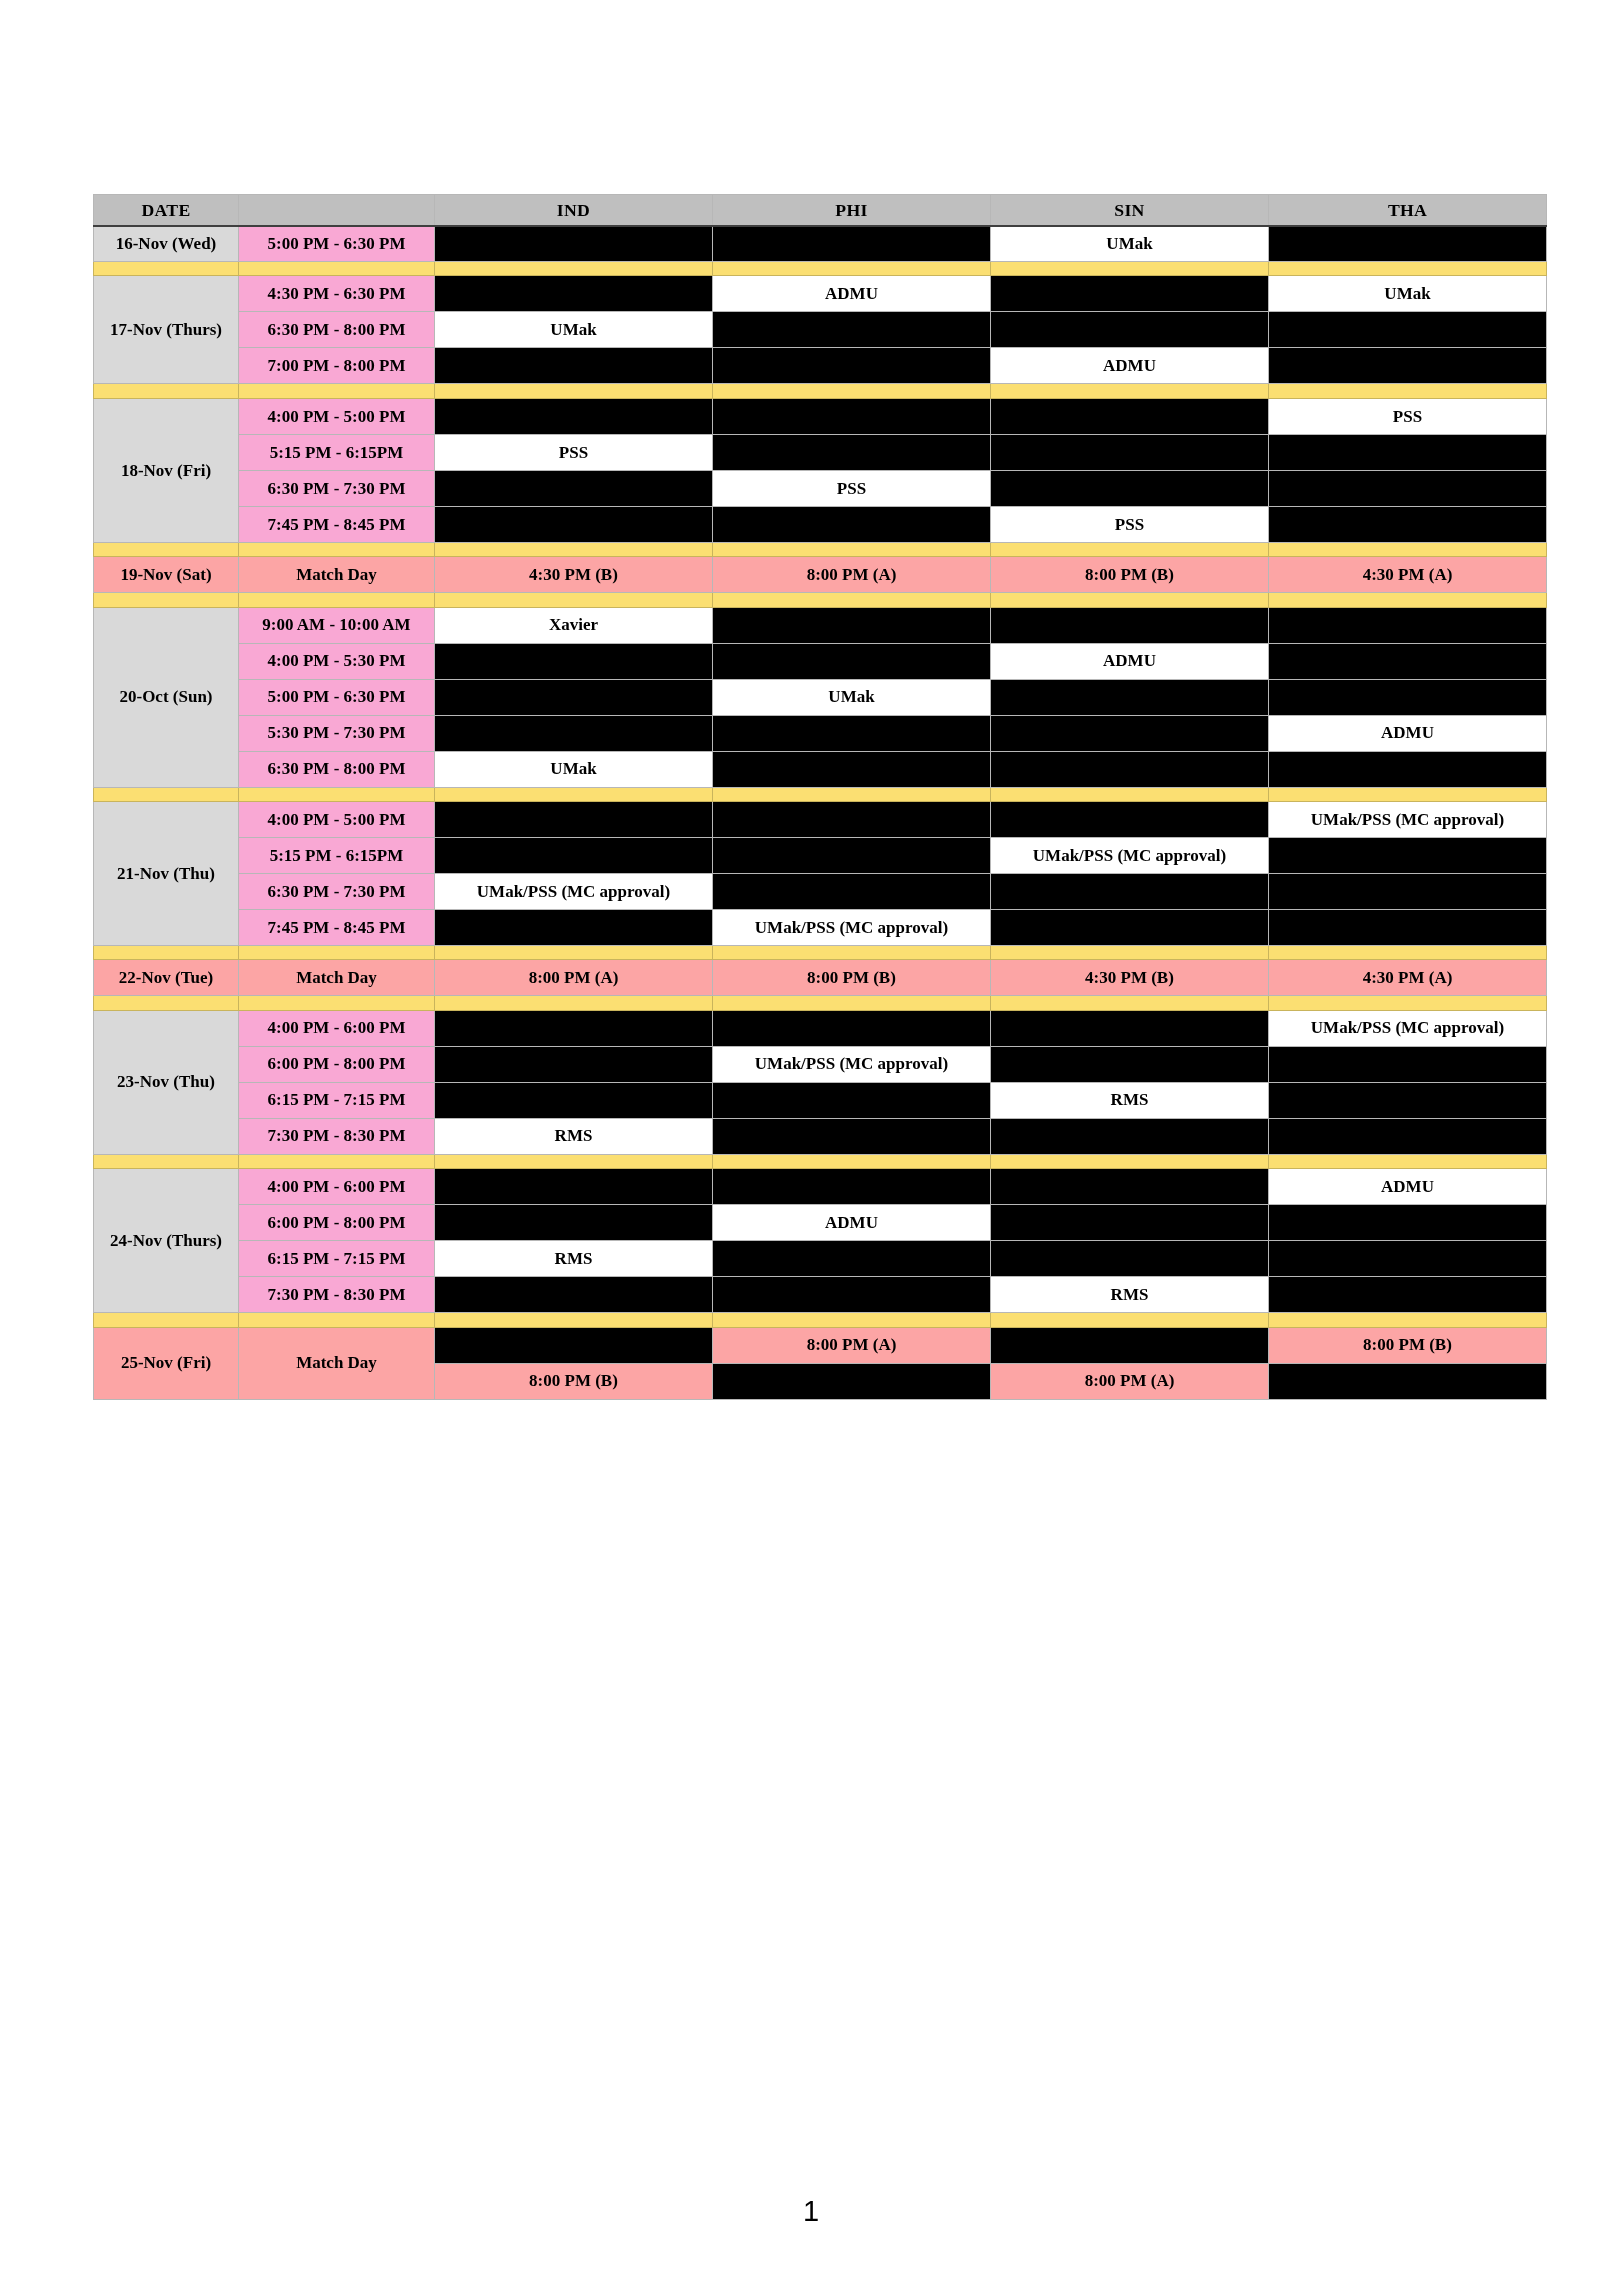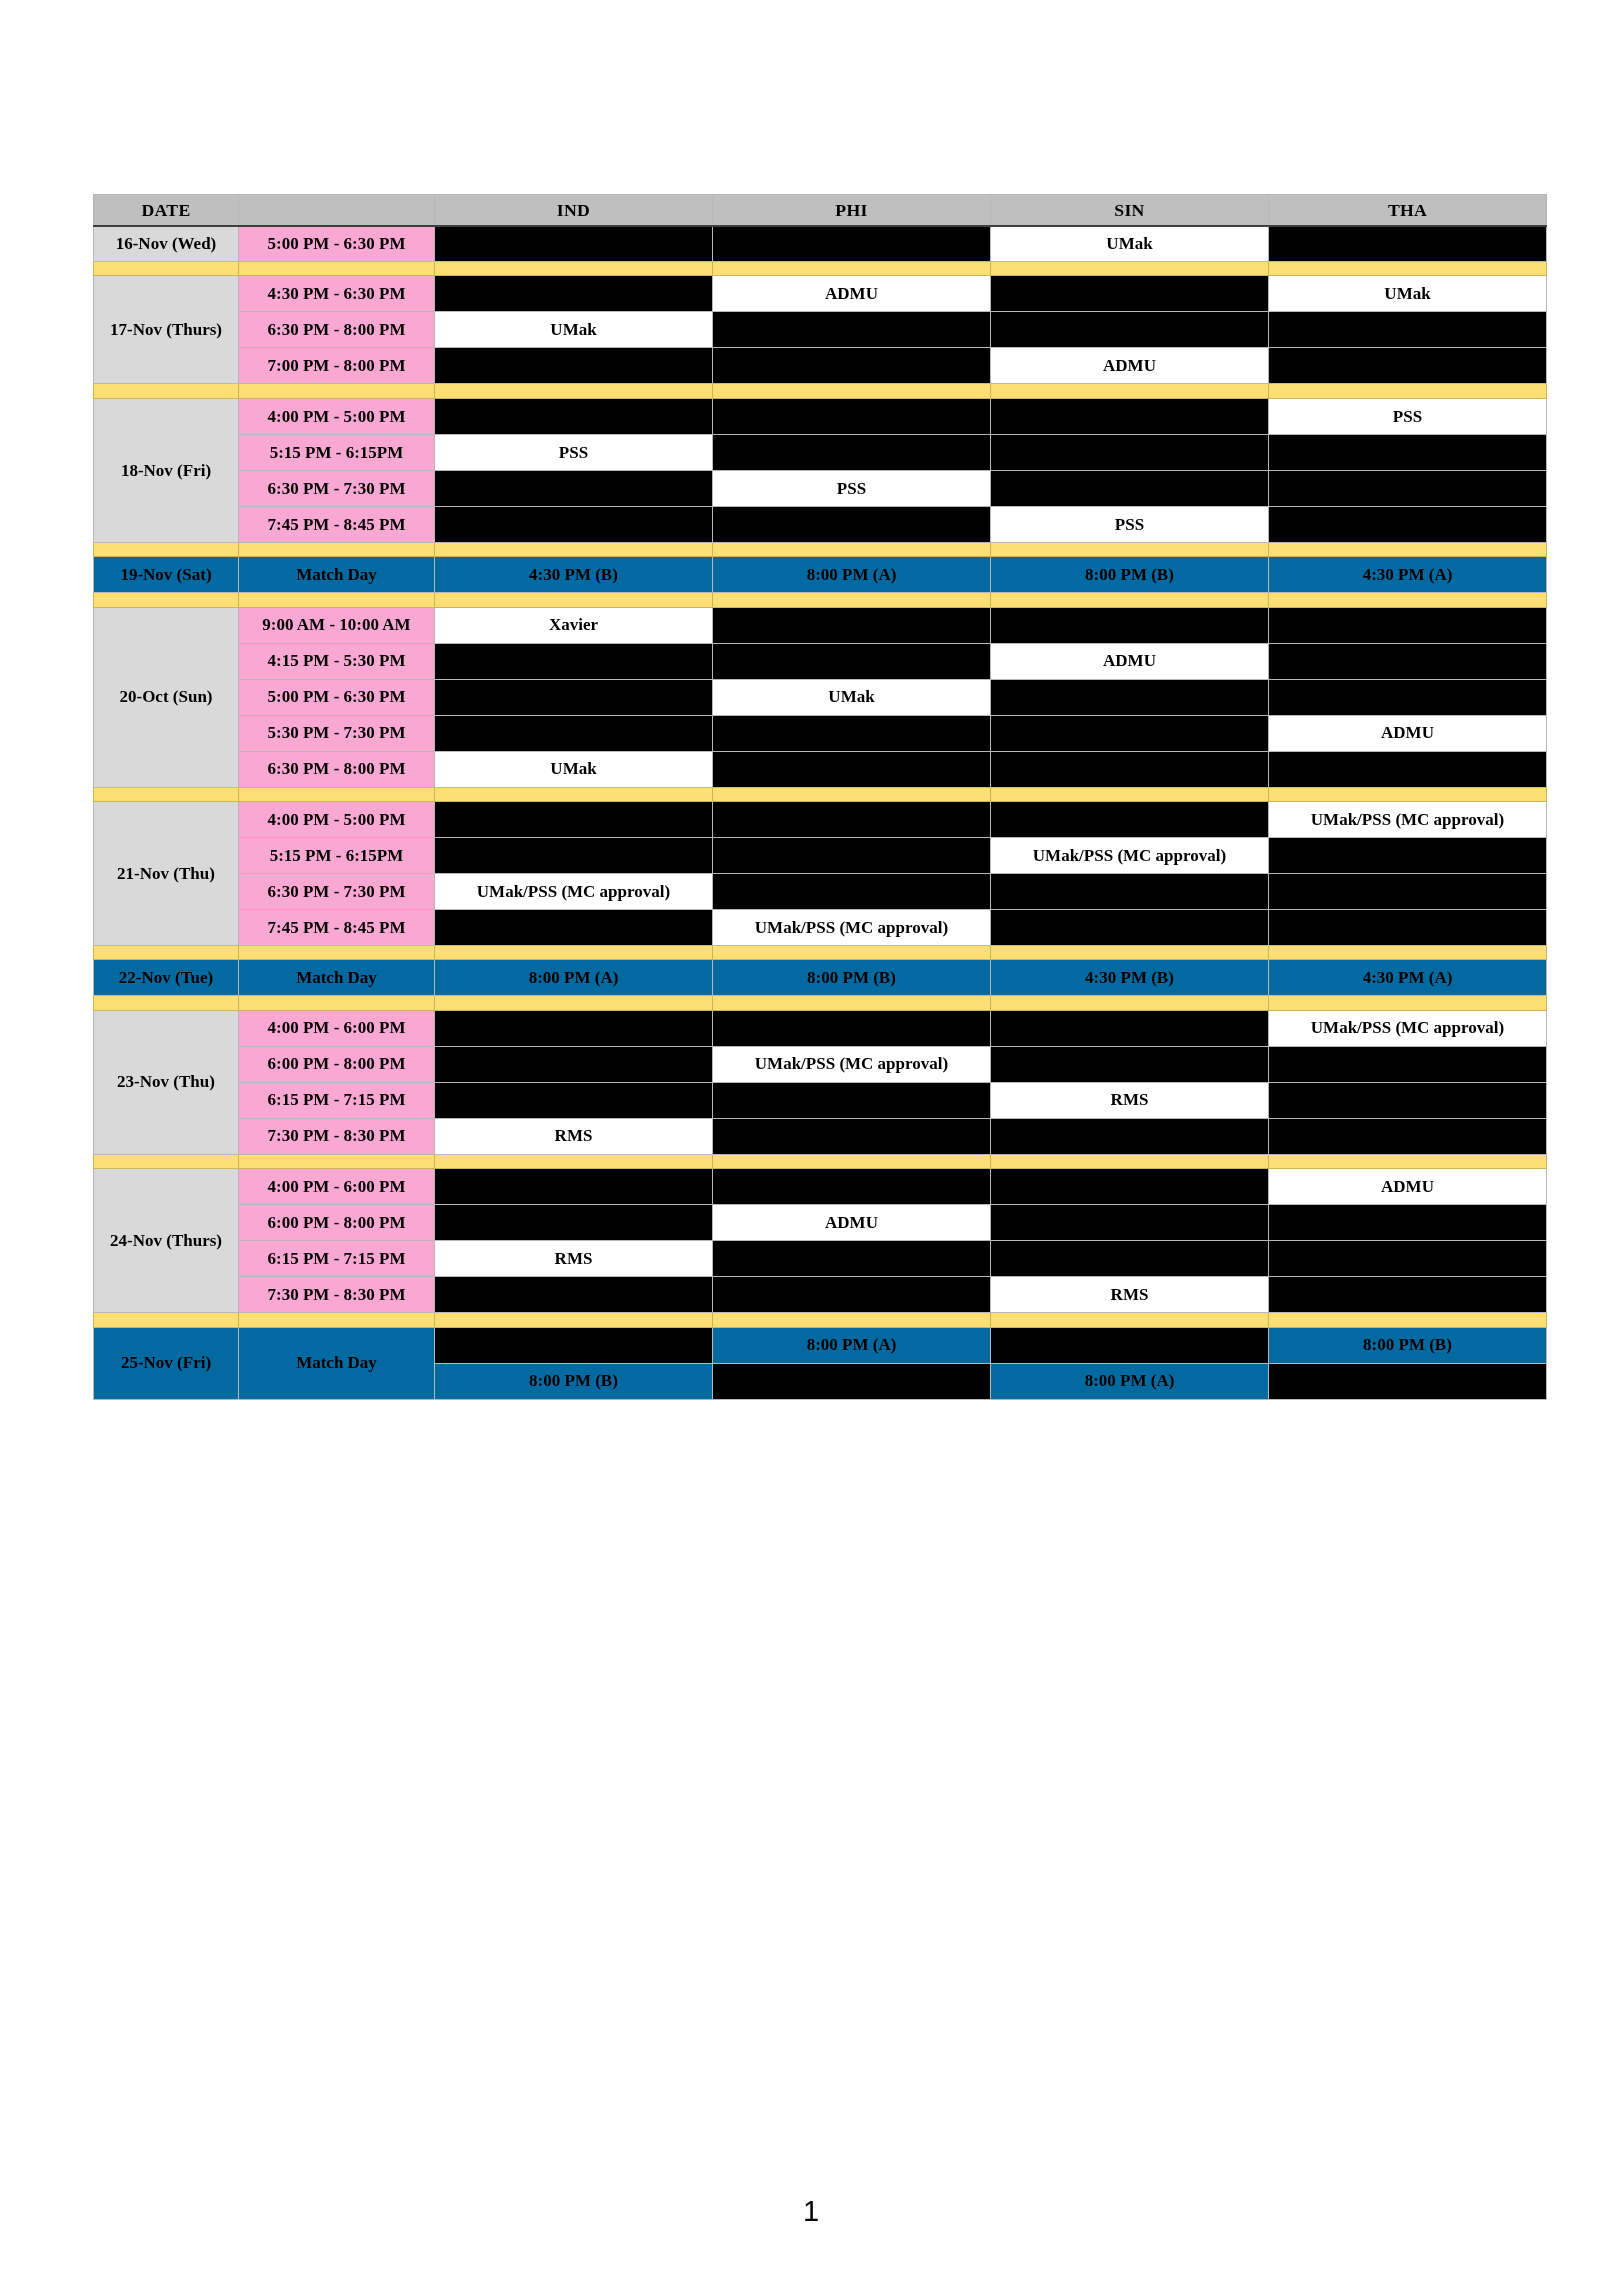--- a/index.html
+++ b/index.html
@@ -78,21 +78,21 @@
   }
   td.slot-blocked {
     background: #000000;
     border-color: #000000;
   }
 
   
   td.matchday-date,
   td.matchday-label,
   td.matchday-slot {
-    background: #0369a1;
+    background: #fca5a5;
     font-weight: bold;
   }
   td.matchday-slot {
     font-weight: bold;
     font-size: 17px;
   }
   td.matchday-date { font-size: 17.7px; }
   td.matchday-label { font-size: 17.7px; }
 
   
@@ -245,21 +245,21 @@
         </tr>
         <tr>
           <td class="date-cell" rowspan="5">20-Oct (Sun)</td>
           <td class="time-cell">9:00 AM - 10:00 AM</td>
           <td class="slot-open">Xavier</td>
           <td class="slot-blocked"></td>
           <td class="slot-blocked"></td>
           <td class="slot-blocked"></td>
         </tr>
         <tr>
-          <td class="time-cell">4:15 PM - 5:30 PM</td>
+          <td class="time-cell">4:00 PM - 5:30 PM</td>
           <td class="slot-blocked"></td>
           <td class="slot-blocked"></td>
           <td class="slot-open">ADMU</td>
           <td class="slot-blocked"></td>
         </tr>
         <tr>
           <td class="time-cell">5:00 PM - 6:30 PM</td>
           <td class="slot-blocked"></td>
           <td class="slot-open">UMak</td>
           <td class="slot-blocked"></td>

